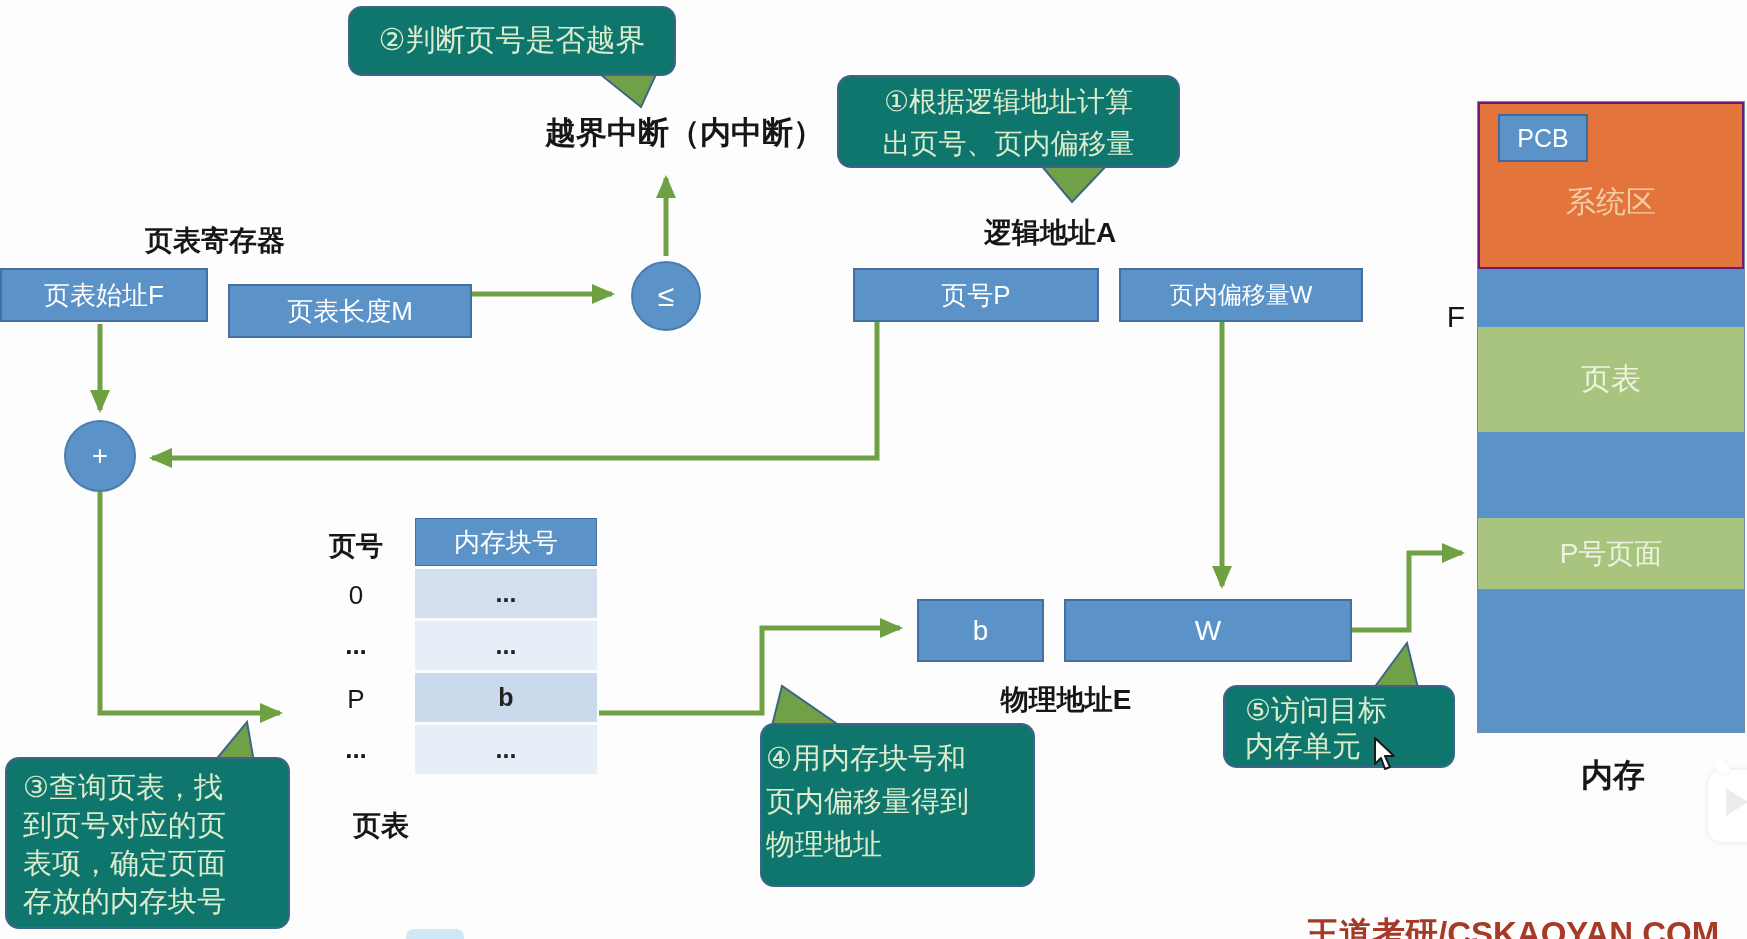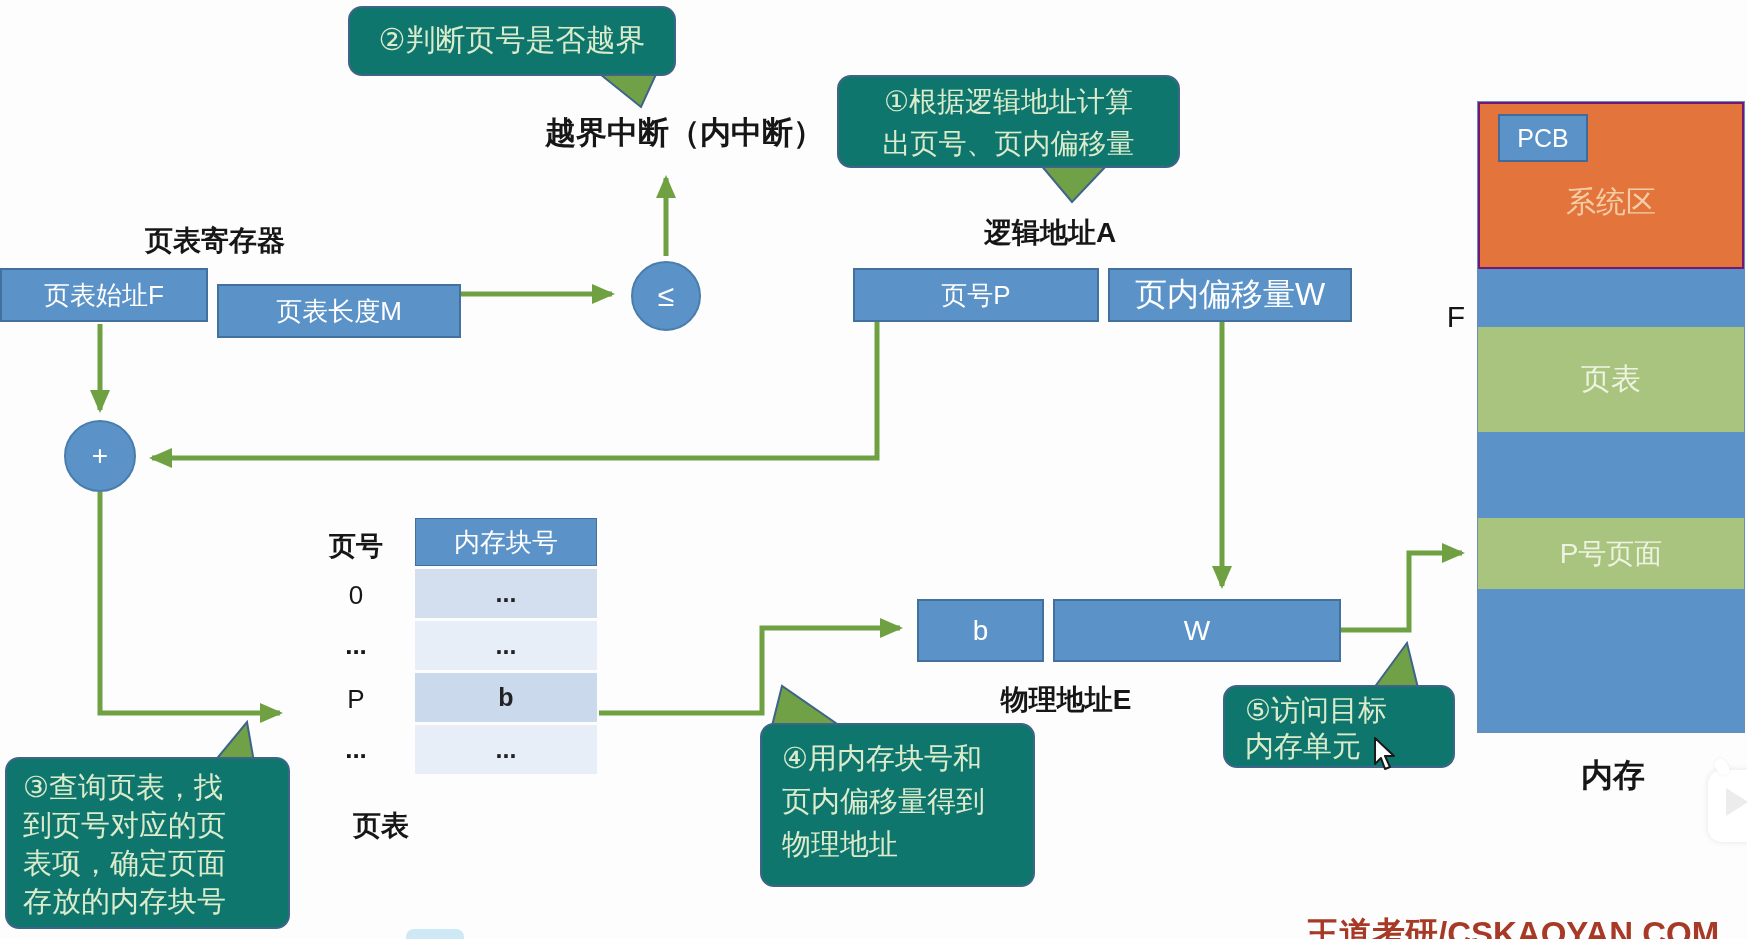--- a/index.html
+++ b/index.html
@@ -7,21 +7,21 @@
     position:relative;width:1747px;height:939px;overflow:hidden;background:#fdfdfd;
     font-family:"Liberation Sans","DejaVu Sans",sans-serif;
   }
   svg.layer{position:absolute;left:0;top:0;}
   
   .bubble{
     position:absolute;background:#0f766e;border:2px solid #3e6488;border-radius:14px;
     color:#dcebcc;white-space:pre-line;box-sizing:border-box;
   }
   
-  .vbox{position:absolute;display:flex;gap:9px;}
+  .vbox{position:absolute;display:flex;gap:20px;}
   .vbox .cell{
     background:#5b92c8;border:2px solid #41719c;color:#fff;
     display:flex;align-items:center;justify-content:center;box-sizing:border-box;
   }
   
   .opcircle{
     position:absolute;background:#5b92c8;border:2px solid #4a7dab;border-radius:50%;
     color:#fff;display:flex;align-items:center;justify-content:center;box-sizing:border-box;
   }
   
@@ -86,42 +86,42 @@
     </g>
   </svg>
 
   <div class="bubble" style="left:348px;top:6px;width:328px;height:70px;font-size:30px;line-height:64px;text-align:center;">②判断页号是否越界</div>
   <div class="bubble" style="left:837px;top:75px;width:343px;height:93px;font-size:28px;line-height:42px;text-align:center;padding-top:4px;">①根据逻辑地址计算
 出页号、页内偏移量</div>
   <div class="bubble" style="left:5px;top:757px;width:285px;height:172px;font-size:29px;line-height:38px;padding:9px 0 0 16px;">③查询页表，找
 到页号对应的页
 表项，确定页面
 存放的内存块号</div>
-  <div class="bubble" style="left:760px;top:723px;width:275px;height:164px;font-size:29px;line-height:43px;padding:12px 0 0 20px;">④用内存块号和
+  <div class="bubble" style="left:760px;top:723px;width:275px;height:164px;font-size:29px;line-height:43px;padding:12px 0 0 4px;">④用内存块号和
 页内偏移量得到
 物理地址</div>
   <div class="bubble" style="left:1223px;top:685px;width:232px;height:83px;font-size:29px;line-height:36px;padding:5px 0 0 20px;">⑤访问目标
 内存单元</div>
 
   <div class="lbl" style="left:75px;top:222px;width:280px;font-size:28px;font-weight:bold;">页表寄存器</div>
   <div class="lbl" style="left:545px;top:112px;width:300px;font-size:31px;font-weight:bold;text-align:left;">越界中断（内中断）</div>
   <div class="lbl" style="left:920px;top:214px;width:260px;font-size:28px;font-weight:bold;">逻辑地址A</div>
   <div class="lbl" style="left:936px;top:681px;width:260px;font-size:28px;font-weight:bold;">物理地址E</div>
   <div class="lbl" style="left:331px;top:807px;width:100px;font-size:28px;font-weight:bold;">页表</div>
   <div class="lbl" style="left:1553px;top:754px;width:120px;font-size:32px;font-weight:bold;">内存</div>
   <div class="lbl" style="left:1438px;top:300px;width:36px;font-size:30px;">F</div>
 
   <div class="vbox" style="left:0px;top:268px;">
     <div class="cell" style="width:208px;height:54px;font-size:26px;">页表始址F</div>
     <div class="cell" style="width:244px;height:54px;font-size:26px;margin-top:16px;">页表长度M</div>
   </div>
 
   <div class="vbox" style="left:853px;top:268px;">
     <div class="cell" style="width:246px;height:54px;font-size:26px;">页号P</div>
-    <div class="cell" style="width:244px;height:54px;font-size:32px;">页内偏移量W</div>
+    <div class="cell" style="width:244px;height:54px;font-size:24px;">页内偏移量W</div>
   </div>
 
   <div class="vbox" style="left:917px;top:599px;">
     <div class="cell" style="width:127px;height:63px;font-size:28px;">b</div>
     <div class="cell" style="width:288px;height:63px;font-size:28px;">W</div>
   </div>
 
   <div class="opcircle" style="left:631px;top:261px;width:70px;height:70px;font-size:30px;">≤</div>
   <div class="opcircle" style="left:64px;top:420px;width:72px;height:72px;font-size:28px;">+</div>
 

